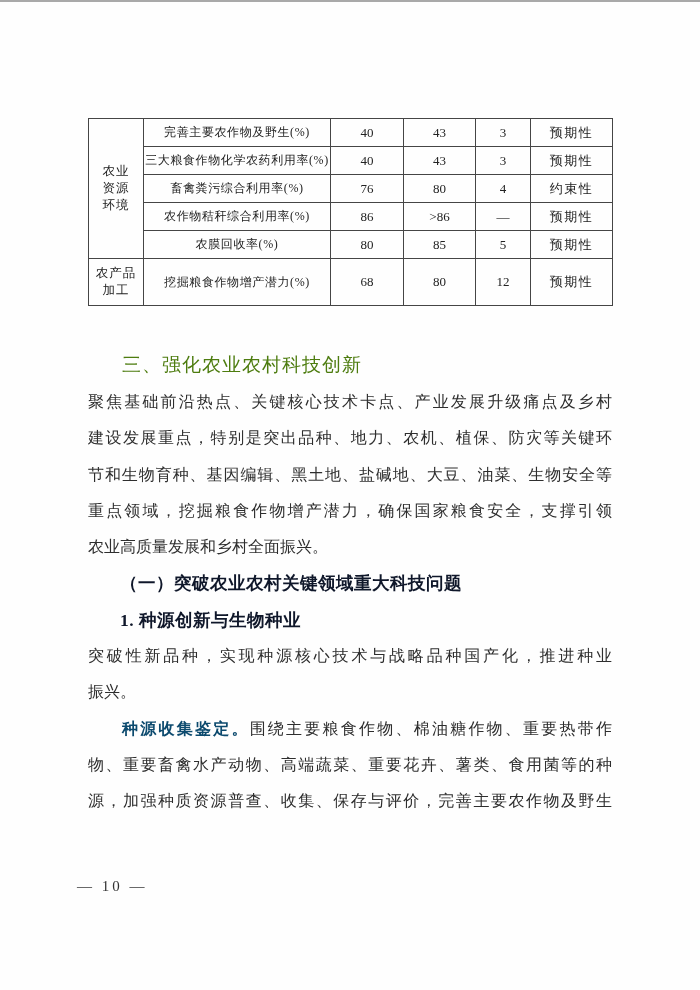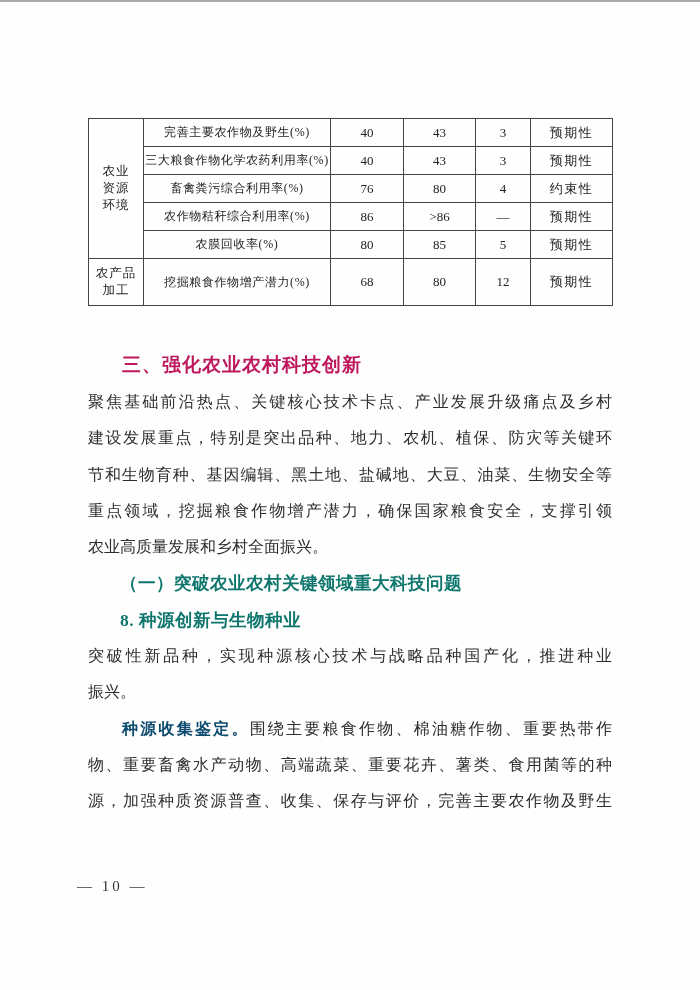--- a/index.html
+++ b/index.html
@@ -63,24 +63,24 @@
   .attr-cell {
     font-size: 13px;
     letter-spacing: 1.5px;
     margin-top: 12px;
   }
 
   
   h2.sec-heading {
     margin: 46px 0 0 0;
     font-family: "Liberation Sans", sans-serif;
-    font-weight: bold;
+    font-weight: normal;
     font-size: 19px;
     line-height: 26px;
-    color: #be185d;
+    color: #4d7c0f;
     letter-spacing: 1px;
     padding-left: 34px;
   }
   .para { margin-top: 6px; }
   .line {
     font-size: 16px;
     line-height: 36.3px;
     color: #2e2e2e;
     text-align: justify;
     text-align-last: justify;
@@ -89,21 +89,21 @@
     overflow: hidden;
   }
   .line.first { padding-left: 34px; }
   .line.last { text-align-last: left; }
   h3.sub-heading {
     margin: 0;
     font-family: "Liberation Serif", serif;
     font-weight: bold;
     font-size: 17.5px;
     line-height: 36.3px;
-    color: #0f766e;
+    color: #0f172a;
     letter-spacing: 0.5px;
     padding-left: 32px;
   }
   .bold-lead {
     font-family: "Liberation Sans", sans-serif;
     font-weight: bold;
     color: #0c4a6e;
   }
   .footer {
     position: absolute;
@@ -191,21 +191,21 @@
 
     <div class="para">
       <div class="line">聚焦基础前沿热点、关键核心技术卡点、产业发展升级痛点及乡村</div>
       <div class="line">建设发展重点，特别是突出品种、地力、农机、植保、防灾等关键环</div>
       <div class="line">节和生物育种、基因编辑、黑土地、盐碱地、大豆、油菜、生物安全等</div>
       <div class="line">重点领域，挖掘粮食作物增产潜力，确保国家粮食安全，支撑引领</div>
       <div class="line last">农业高质量发展和乡村全面振兴。</div>
     </div>
 
     <h3 class="sub-heading">（一）突破农业农村关键领域重大科技问题</h3>
-    <h3 class="sub-heading">8. 种源创新与生物种业</h3>
+    <h3 class="sub-heading">1. 种源创新与生物种业</h3>
 
     <div class="para" style="margin-top:0">
       <div class="line">突破性新品种，实现种源核心技术与战略品种国产化，推进种业</div>
       <div class="line last">振兴。</div>
     </div>
 
     <div class="para" style="margin-top:0">
       <div class="line first"><span class="bold-lead">种源收集鉴定。</span><span>围绕主要粮食作物、棉油糖作物、重要热带作</span></div>
       <div class="line">物、重要畜禽水产动物、高端蔬菜、重要花卉、薯类、食用菌等的种</div>
       <div class="line">源，加强种质资源普查、收集、保存与评价，完善主要农作物及野生</div>

